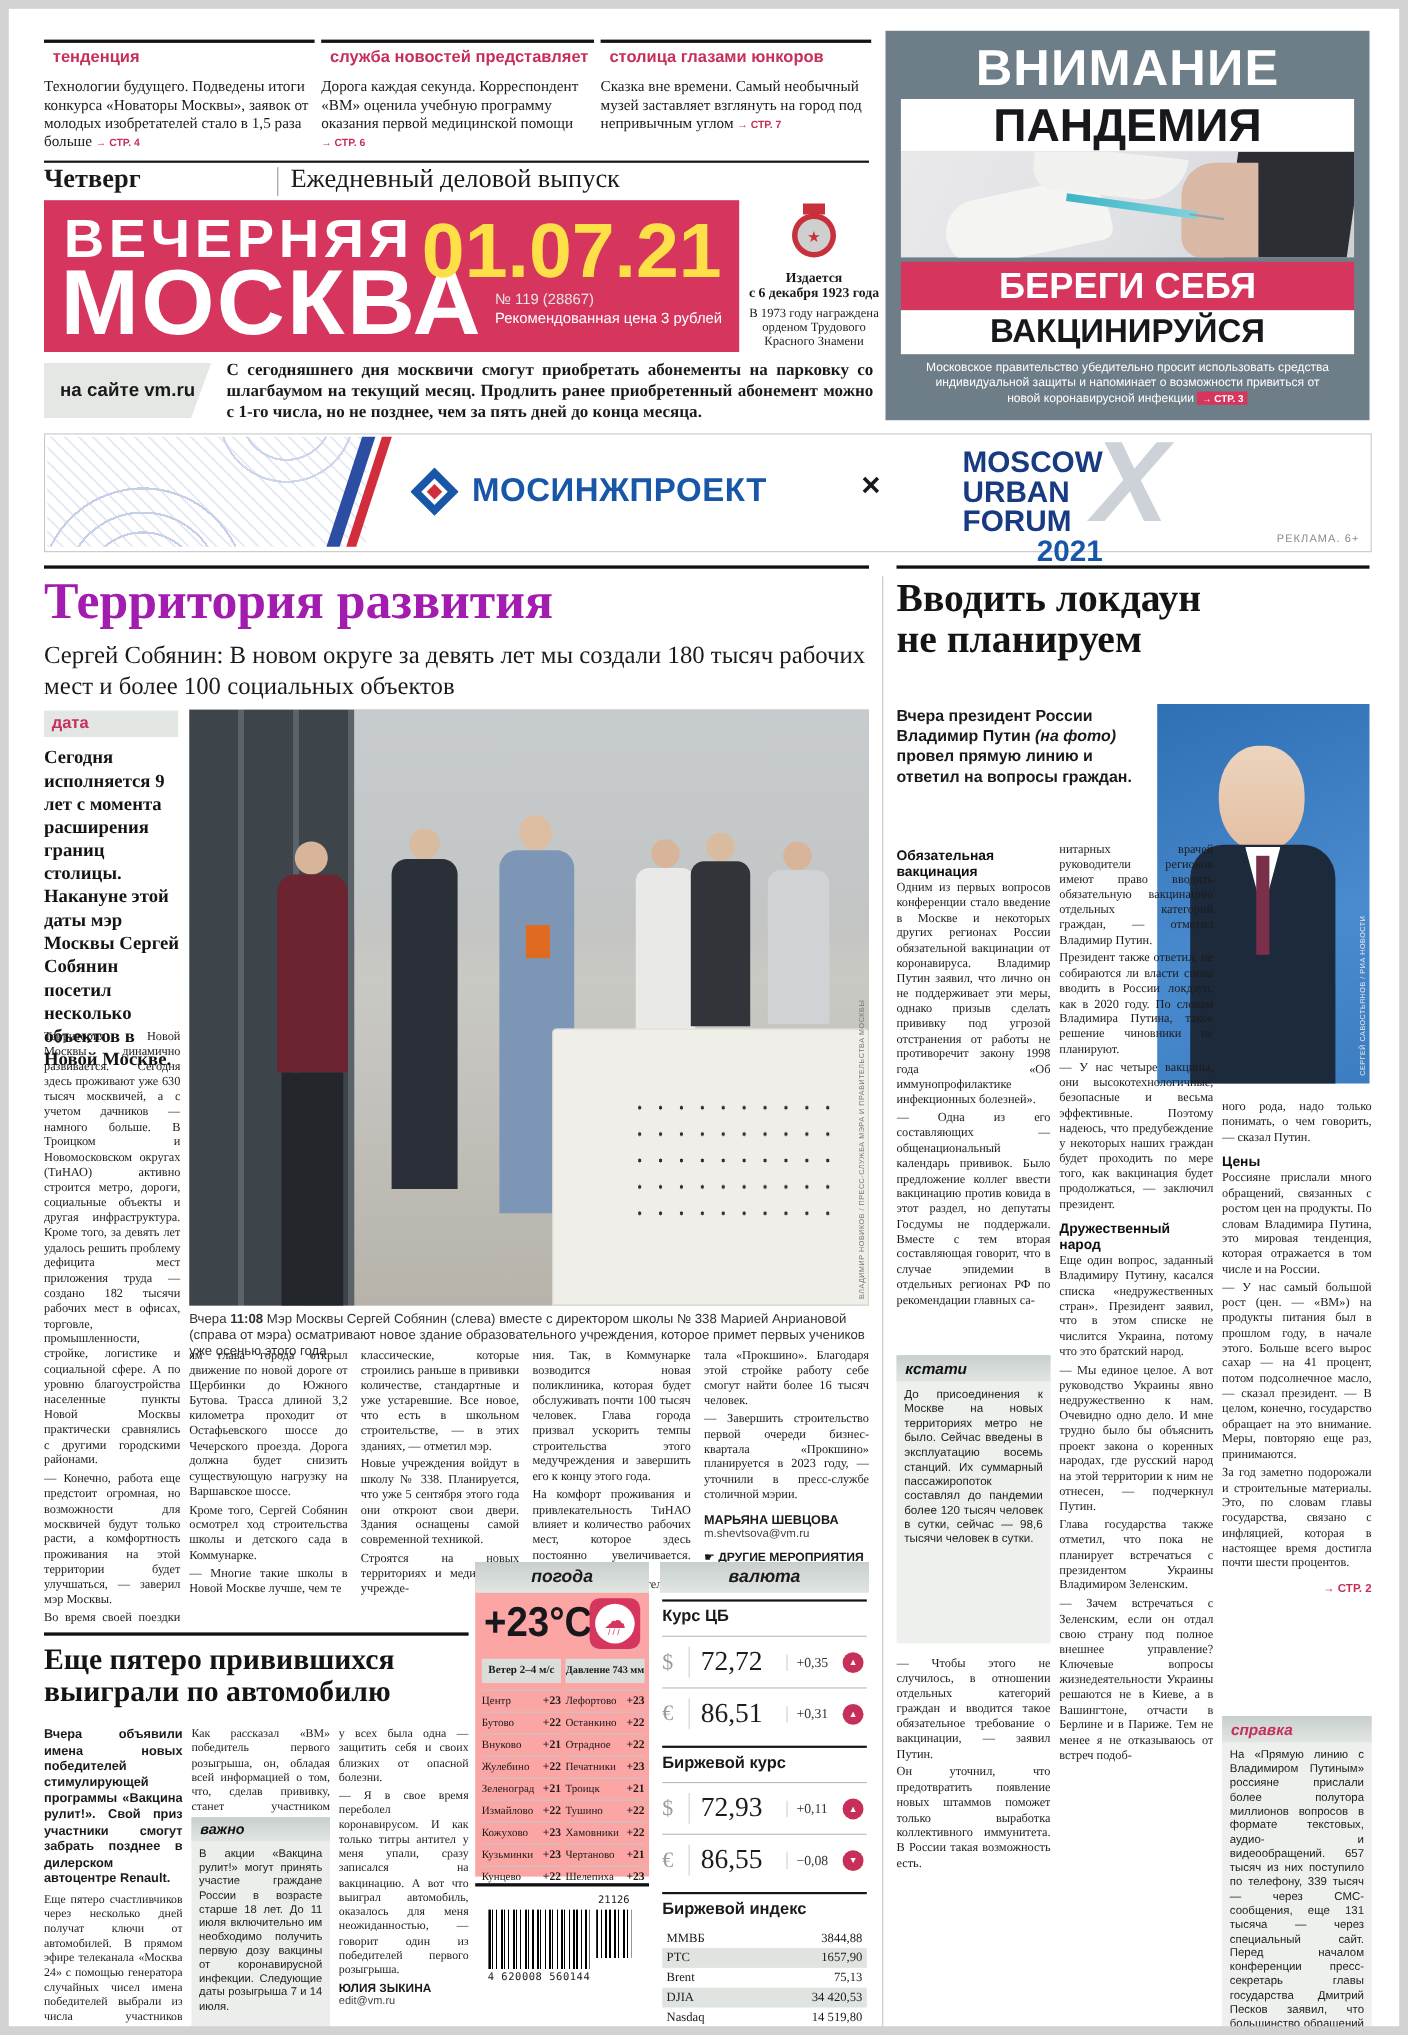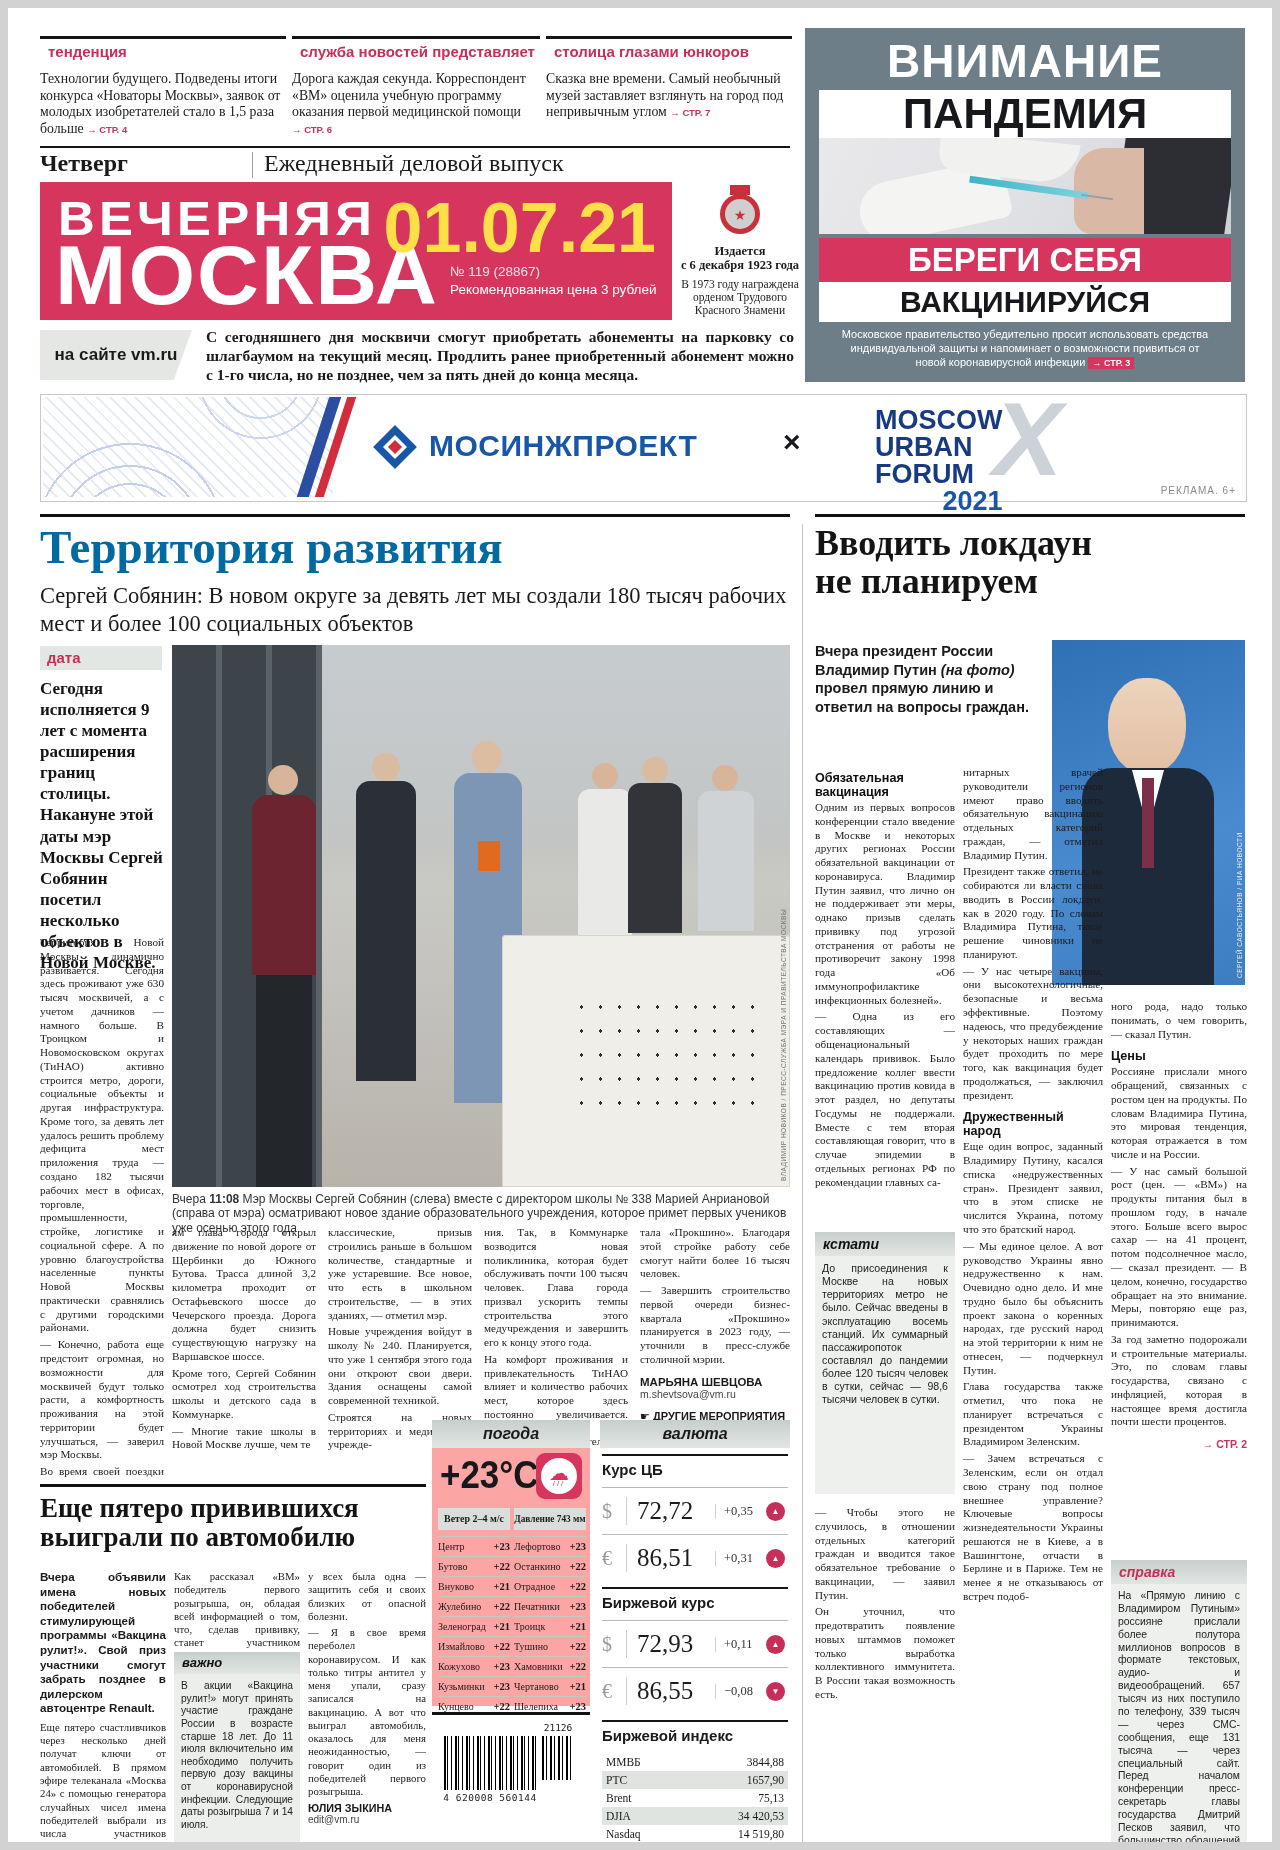--- a/index.html
+++ b/index.html
@@ -127,21 +127,21 @@
       <div>FORUM</div>
       <div style="text-align:right;color:#1857a8;">2021</div>
     </div>
     <div class="abs" style="right:10px;bottom:5px;font-size:10px;color:#8a8a8a;letter-spacing:1px;">РЕКЛАМА.  6+</div>
   </div>
 
   <div class="abs" style="left:40px;top:514px;width:750px;height:3px;background:#111;"></div>
   <div class="abs" style="left:815px;top:514px;width:430px;height:3px;background:#111;"></div>
   <div class="abs" style="left:802px;top:524px;width:1px;height:1322px;background:#c4c4c4;"></div>
 
-  <div class="abs ser" style="left:40px;top:520px;font-weight:bold;font-size:47px;color:#0369a1;">Территория развития</div>
+  <div class="abs ser" style="left:40px;top:520px;font-weight:bold;font-size:47px;color:#a21caf;">Территория развития</div>
   <div class="abs ser" style="left:40px;top:582px;width:752px;font-size:22.5px;line-height:1.25;color:#1a1a1a;">Сергей Собянин: В новом округе за девять лет мы создали 180 тысяч рабочих мест и более 100 социальных объектов</div>
 
   <div class="abs kickbar" style="left:40px;top:646px;width:122px;height:24px;line-height:24px;padding-left:7px;font-weight:bold;font-size:15px;color:#c62f58;box-sizing:border-box;">дата</div>
   <div class="abs ser" style="left:40px;top:678px;width:124px;font-weight:bold;font-size:17px;line-height:1.24;color:#141414;">Сегодня исполняется 9 лет с момента расширения границ столицы. Накануне этой даты мэр Москвы Сергей Собянин посетил несколько объектов в Новой Москве.</div>
 
   <div class="abs bt" style="left:40px;top:936px;width:124px;height:544px;">
     <p>Территория Новой Москвы динамично развивается. Сегодня здесь проживают уже 630 тысяч москвичей, а с учетом дачников — намного больше. В Троицком и Новомосковском округах (ТиНАО) активно строится метро, дороги, социальные объекты и другая инфраструктура. Кроме того, за девять лет удалось решить проблему дефицита мест приложения труда — создано 182 тысячи рабочих мест в офисах, торговле, промышленности, стройке, логистике и социальной сфере. А по уровню благоустройства населенные пункты Новой Москвы практически сравнялись с другими городскими районами.</p>
     <p>— Конечно, работа еще предстоит огромная, но возможности для москвичей будут только расти, а комфортность проживания на этой территории будет улучшаться, — заверил мэр Москвы.</p>
     <p>Во время своей поездки по присоединенным территори-</p>
   </div>
@@ -174,22 +174,22 @@
     <b>11:08</b>
     <span>Мэр Москвы Сергей Собянин (слева) вместе с директором школы № 338 Марией Анриановой (справа от мэра) осматривают новое здание образовательного учреждения, которое примет первых учеников уже осенью этого года</span>
   </div>
 
   <div class="abs bt" style="left:172px;top:1226px;width:144px;height:242px;">
     <p>ям глава города открыл движение по новой дороге от Щербинки до Южного Бутова. Трасса длиной 3,2 километра проходит от Остафьевского шоссе до Чечерского проезда. Дорога должна будет снизить существующую нагрузку на Варшавское шоссе.</p>
     <p>Кроме того, Сергей Собянин осмотрел ход строительства школы и детского сада в Коммунарке.</p>
     <p>— Многие такие школы в Новой Москве лучше, чем те</p>
   </div>
   <div class="abs bt" style="left:328px;top:1226px;width:144px;height:242px;">
-    <p>классические, призыв строились раньше в большом количестве, стандартные и уже устаревшие. Все новое, что есть в школьном строительстве, — в этих зданиях, — отметил мэр.</p>
-    <p>Новые учреждения войдут в школу № 240. Планируется, что уже 1 сентября этого года они откроют свои двери. Здания оснащены самой современной техникой.</p>
+    <p>классические, которые строились раньше в прививки количестве, стандартные и уже устаревшие. Все новое, что есть в школьном строительстве, — в этих зданиях, — отметил мэр.</p>
+    <p>Новые учреждения войдут в школу № 338. Планируется, что уже 5 сентября этого года они откроют свои двери. Здания оснащены самой современной техникой.</p>
     <p>Строятся на новых территориях и медицинские учрежде-</p>
   </div>
   <div class="abs bt" style="left:484px;top:1226px;width:144px;height:242px;">
     <p>ния. Так, в Коммунарке возводится новая поликлиника, которая будет обслуживать почти 100 тысяч человек. Глава города призвал ускорить темпы строительства этого медучреждения и завершить его к концу этого года.</p>
     <p>На комфорт проживания и привлекательность ТиНАО влияет и количество рабочих мест, которое здесь постоянно увеличивается. Например, сегодня идет масштабное строительство бизнес-квар-</p>
   </div>
   <div class="abs" style="left:640px;top:1226px;width:150px;height:242px;overflow:hidden;">
     <div class="bt" style="width:150px;">
       <p>тала «Прокшино». Благодаря этой стройке работу себе смогут найти более 16 тысяч человек.</p>
       <p>— Завершить строительство первой очереди бизнес-квартала «Прокшино» планируется в 2023 году, — уточнили в пресс-службе столичной мэрии.</p>

